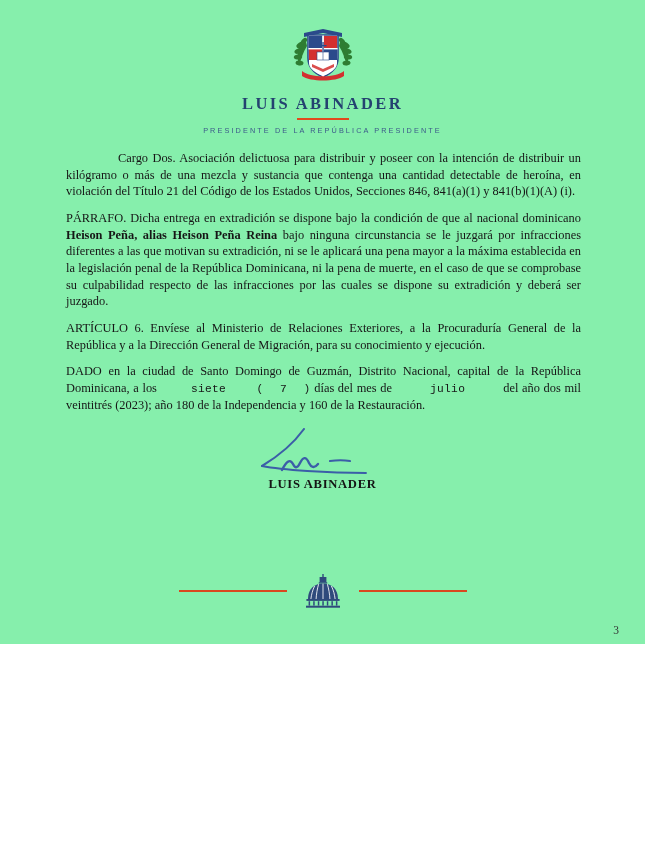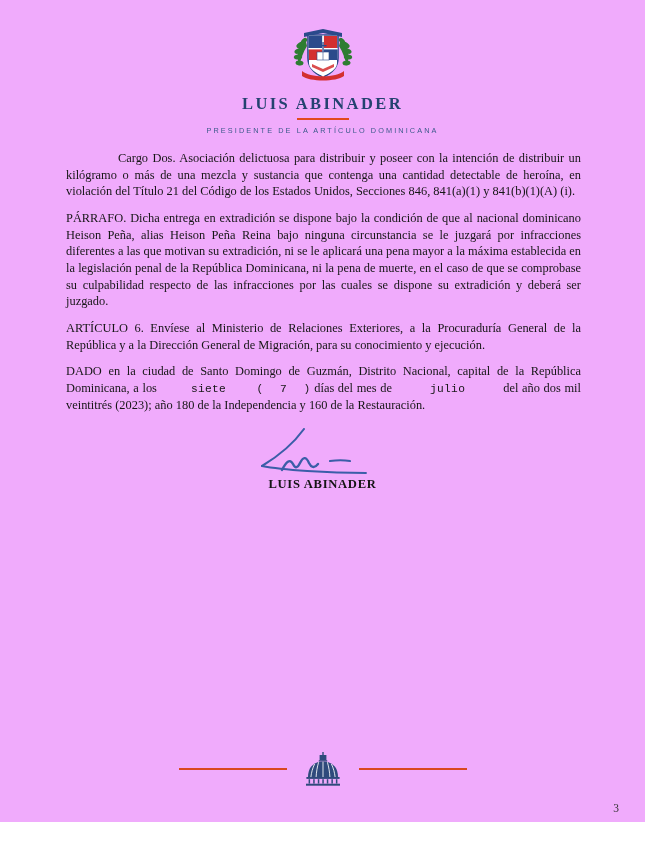--- a/index.html
+++ b/index.html
@@ -12,22 +12,22 @@
     height: 843px;
     position: relative;
     font-family: "Liberation Serif", "DejaVu Serif", serif;
     color: #1a1a1a;
     overflow: hidden;
   }
 
   .page {
     position: relative;
     width: 645px;
-    height: 822px;
-    background: #f0abfc;
+    height: 644px;
+    background: #86efac;
   }
 
   
   .letterhead {
     position: absolute;
     top: 0;
     left: 0;
     width: 645px;
     padding-top: 22px;
     text-align: center;
@@ -80,21 +80,21 @@
   p.body-par.indent {
     text-indent: 52px;
   }
   p.body-par:last-child {
     margin-bottom: 0;
   }
   .lead {
     font-weight: normal;
   }
   .bold-name {
-    font-weight: normal;
+    font-weight: bold;
   }
   .gap-before {
     margin-top: 16px;
   }
   
   .typed {
     font-family: "Liberation Mono", "DejaVu Sans Mono", monospace;
     font-size: 11.2px;
     letter-spacing: 0.3px;
   }
@@ -226,21 +226,21 @@
         <path d="M44 42 L33 47 L33 50 L44 45 Z" opacity="0.85"></path>
       </g>
 
       <path d="M12 49 C20 56, 46 56, 54 49 L54 54 C46 60, 20 60, 12 54 Z" fill="#d32f2f"></path>
     </svg>
 
     <div class="president-name">LUIS ABINADER</div>
 
     <div class="name-rule"></div>
 
-    <div class="president-title">PRESIDENTE DE LA ARTÍCULO DOMINICANA</div>
+    <div class="president-title">PRESIDENTE DE LA REPÚBLICA PRESIDENTE</div>
   </div>
 
   <div class="content">
 
     <p class="body-par indent">
       <span class="lead">Cargo Dos.</span><span> Asociación delictuosa para distribuir y poseer con la intención de distribuir un kilógramo o más de una mezcla y sustancia que contenga una cantidad detectable de heroína, en violación del Título 21 del Código de los Estados Unidos, Secciones 846, 841(a)(1) y 841(b)(1)(A) (i).</span>
     </p>
 
     <p class="body-par gap-before">
       <span class="lead">PÁRRAFO.</span><span> Dicha entrega en extradición se dispone bajo la condición de que al nacional dominicano </span><span class="bold-name">Heison Peña, alias Heison Peña Reina</span><span> bajo ninguna circunstancia se le juzgará por infracciones diferentes a las que motivan su extradición, ni se le aplicará una pena mayor a la máxima establecida en la legislación penal de la República Dominicana, ni la pena de muerte, en el caso de que se comprobase su culpabilidad respecto de las infracciones por las cuales se dispone su extradición y deberá ser juzgado.</span>

